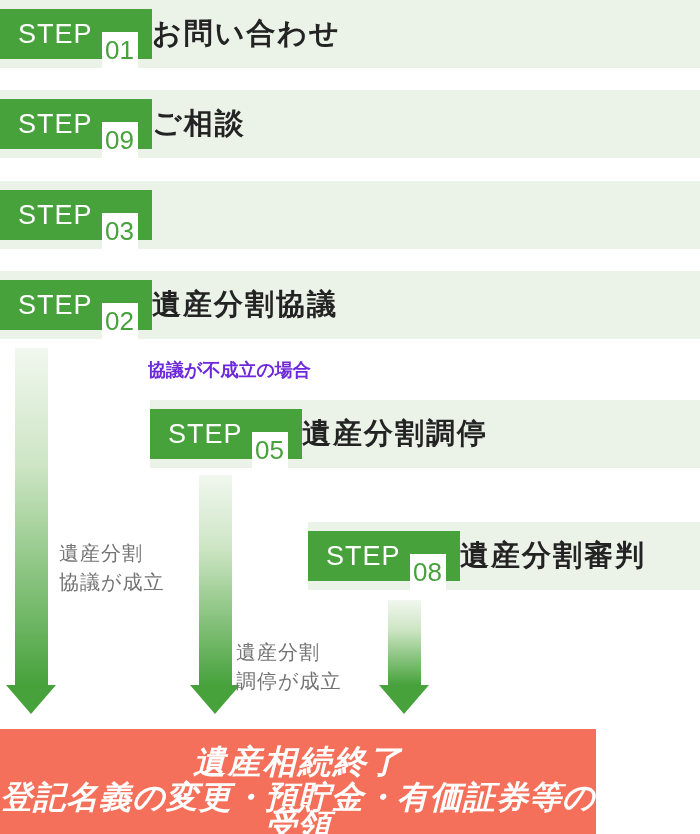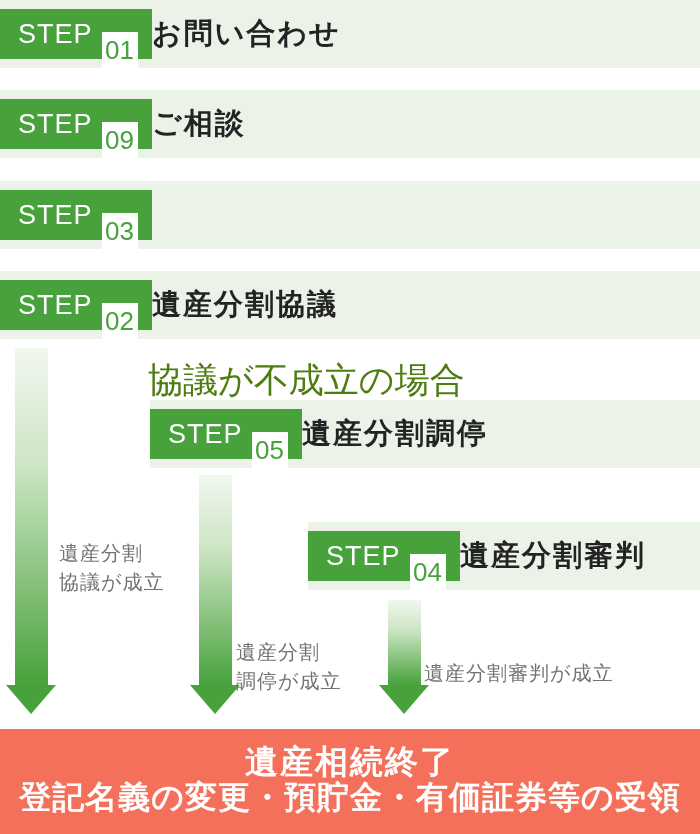--- a/index.html
+++ b/index.html
@@ -34,21 +34,21 @@
   }
   .numbox .num { color:#47a23c; font-size:26px; line-height:1; }
 
   .rowtitle {
     color:#232323; font-weight:bold; font-size:29px;
     letter-spacing:2px; white-space:nowrap;
   }
 
   
   .condition {
-    position:absolute; color:#4d7c0f; font-weight:normal; font-size:35px;
+    position:absolute; color:#6d28d9; font-weight:bold; font-size:18px;
     letter-spacing:0; line-height:1.1; white-space:nowrap;
   }
   .cond1 { left:148px; top:361px; }
   .cond2 { left:307px; top:487px; }
 
   
   .arrow { position:absolute; width:50px; }
   .arrow .shaft {
     width:33px; margin:0 auto;
     background:linear-gradient(to bottom,#f1f7ef 0%,#cde5c4 35%,#47a23c 100%);
@@ -68,22 +68,22 @@
   .caption {
     position:absolute; color:#737373; font-size:20px; line-height:29px;
     letter-spacing:1px; white-space:nowrap;margin-top:34px;
   }
   .cap1 { left:59px;  top:505px; }
   .cap2 { left:236px; top:604px; }
   .cap3 { left:424px; top:625px; }
 
   
   .footer {
-    position:absolute; left:0; top:729px; width:700px; height:105px;
-    background:#f4705a; color:#ffffff; text-align:center;
+    position:absolute; left:0; top:729px; width:596px; height:105px;
+    background:#f4705a; color:#ffffff; text-align:center;font-style:italic;
   }
   .footer .ftitle {
     margin-top:15px; font-size:33px; font-weight:bold; line-height:36px;
     letter-spacing:2px;
   }
   .footer .fsub {
     margin-top:3px; font-size:32px; font-weight:bold; line-height:28px;
     letter-spacing:1px;
   }
 </style>
@@ -141,21 +141,21 @@
       </span>
     </div>
     <div class="rowtitle">遺産分割調停</div>
   </div>
 
 
   <div class="row row6">
     <div class="steplabel">
       <span class="word">STEP</span>
       <span class="numbox">
-        <span class="num">04</span>
+        <span class="num">08</span>
       </span>
     </div>
     <div class="rowtitle">遺産分割審判</div>
   </div>
 
   <div class="arrow arrow1">
     <div class="shaft"></div>
     <div class="head"></div>
   </div>
   <div class="arrow arrow2">
@@ -168,22 +168,19 @@
   </div>
 
   <div class="caption cap1">
     <div>遺産分割</div>
     <div>協議が成立</div>
   </div>
   <div class="caption cap2">
     <div>遺産分割</div>
     <div>調停が成立</div>
   </div>
-  <div class="caption cap3">
-    <div>遺産分割審判が成立</div>
-  </div>
 
   <div class="footer">
     <div class="ftitle">遺産相続終了</div>
     <div class="fsub">登記名義の変更・預貯金・有価証券等の受領</div>
   </div>
 
 </div>
 
 </body></html>

